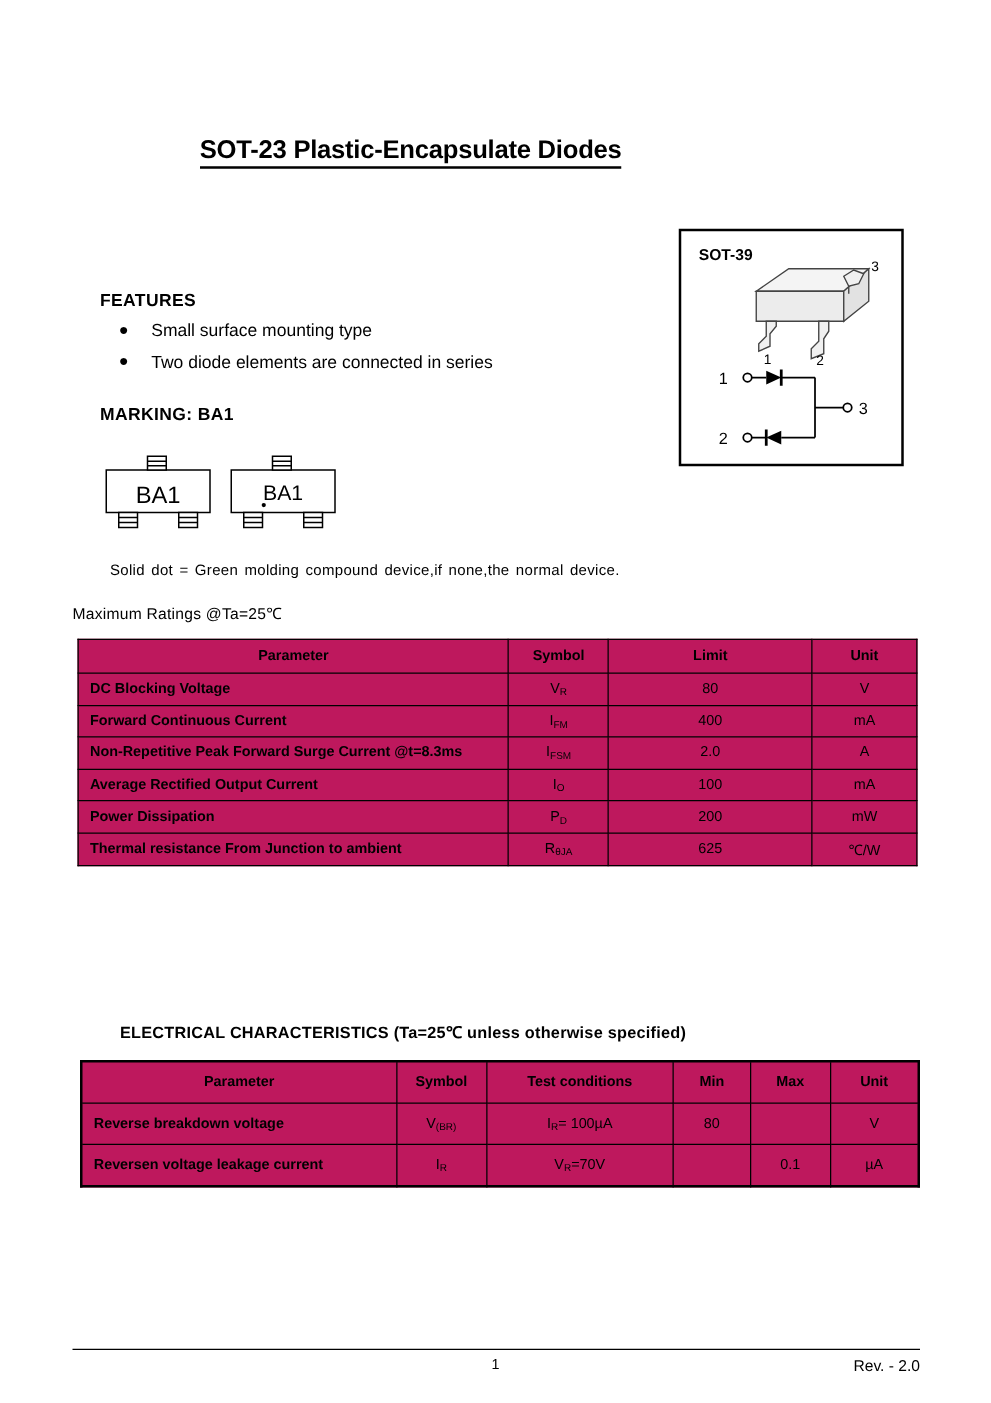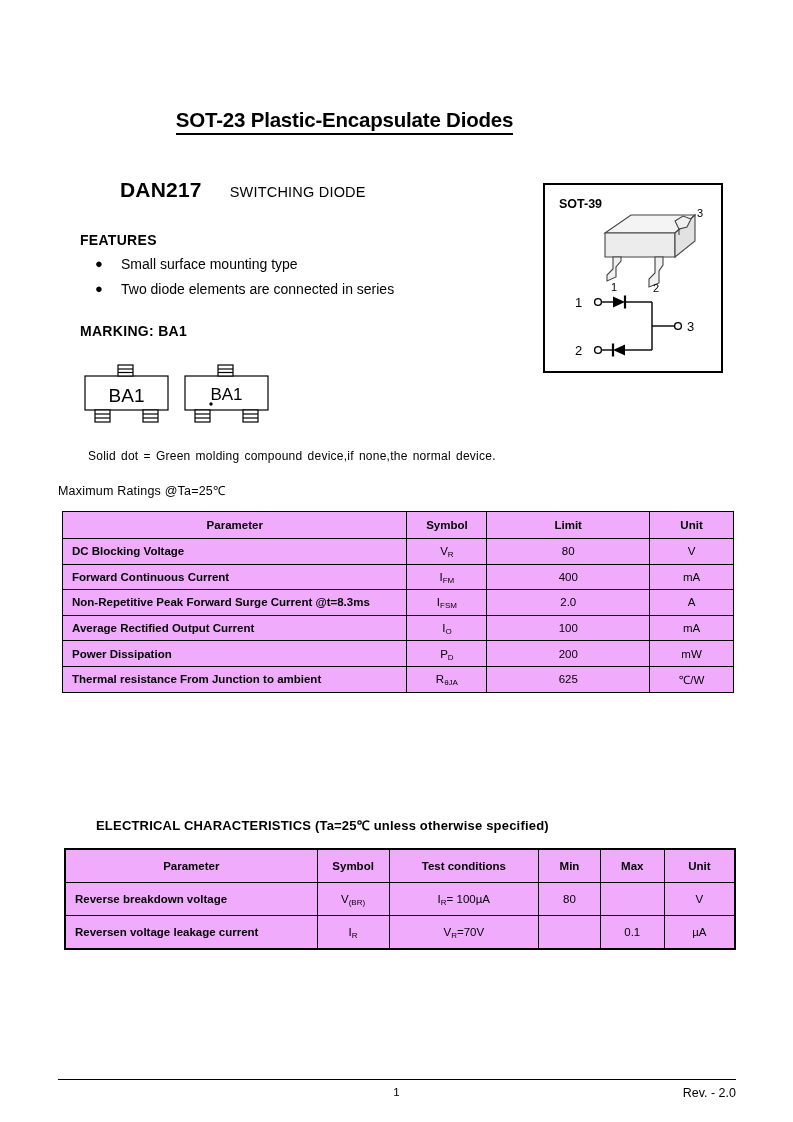--- a/index.html
+++ b/index.html
@@ -23,21 +23,20 @@
   
   .doc-title {
     position: absolute;
     top: 108px;
     left: 0;
     width: 657px;
     text-align: center;
     font-size: 20.5px;
     font-weight: bold;
     letter-spacing: -0.2px;
-    padding-left: 16px;
   }
   .doc-title span {
     border-bottom: 2px solid #000;
     padding-bottom: 2px;
   }
 
   
   .part-row {
     position: absolute;
     top: 178px;
@@ -157,21 +156,21 @@
     font-size: 13px;
     font-weight: bold;
     letter-spacing: 0.2px;
     margin-left: 30px;
   }
 
   
   table.spec {
     position: absolute;
     border-collapse: collapse;
-    background: #f0abfc;
+    background: #be185d;
   }
   table.spec td, table.spec th {
     border: 1px solid #000;
     font-size: 11.5px;
     padding: 0;
     height: 24.6px;
     font-weight: normal;
     text-align: center;
     vertical-align: middle;
   }
@@ -230,24 +229,20 @@
 </style>
 </head>
 <body>
 
 <div class="page">
 
   <div class="doc-title">
     <span>SOT-23 Plastic-Encapsulate Diodes</span>
   </div>
 
-  <div class="part-row">
-    <div class="part-number">DAN217</div>
-    <div class="part-desc">SWITCHING DIODE</div>
-  </div>
 
   <div class="features-title">FEATURES</div>
   <ul class="feature-list">
     <li>
       <span class="bullet">●</span>
       <span>Small surface mounting type</span>
     </li>
     <li>
       <span class="bullet">●</span>
       <span>Two diode elements are connected in series</span>

